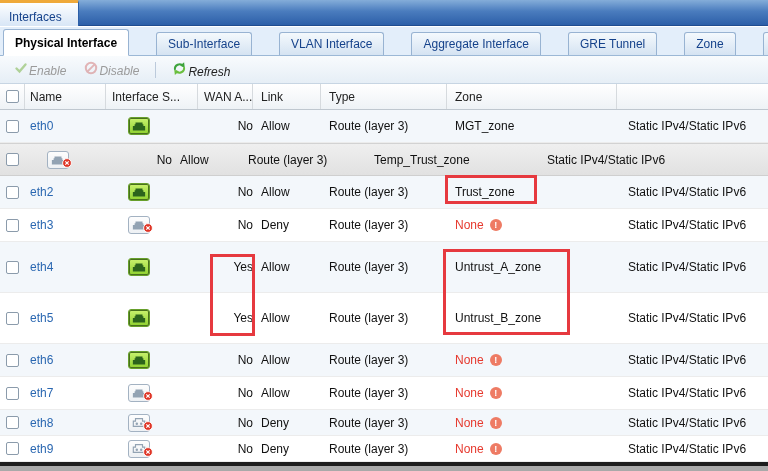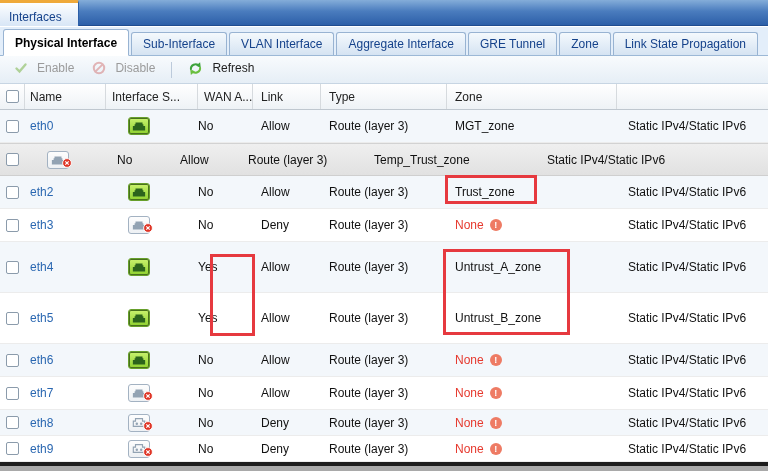--- a/index.html
+++ b/index.html
@@ -19,57 +19,57 @@
     position:absolute; left:0; top:0; height:26px; padding:4px 16px 0 9px;
     background:linear-gradient(#fdfeff, #d8e6f6);
     border-top:3px solid #efa93a; border-right:1px solid #2c5fa8;
     border-radius:0 2px 0 0;
     display:flex; align-items:center; color:#15428b;
   }
   
   .subtabs {
     position:absolute; left:0; top:27px; width:768px; height:29px;
     background:#e3eefa; border-bottom:1px solid #9cb8d6;
-    display:flex; align-items:flex-end; padding-left:2px;
+    display:flex; align-items:flex-end; padding-left:2px;gap:25px;
   }
   .subtab {
     height:23px; margin:0 1px; padding:0 11px; display:flex; align-items:center;
     background:linear-gradient(#f4f9fd, #d5e3f2);
     border:1px solid #98b3d2; border-bottom:none; border-radius:3px 3px 0 0;
     color:#15428b; white-space:nowrap; cursor:default; position:relative;
   }
   .subtab.active {
     height:27px; background:#fff; font-weight:bold; color:#000;
     margin-bottom:-1px; border-bottom:1px solid #fff; z-index:2;
   }
   
   .toolbar {
     position:absolute; left:0; top:56px; width:768px; height:28px;
     background:linear-gradient(#f8fbfd, #e6eef6);
     border-bottom:1px solid #c7d5e3;
     display:flex; align-items:center; padding-left:8px; gap:6px;
   }
-  .tbtn { display:flex; align-items:flex-start; gap:9px; padding:3px 6px; border-radius:3px; }
+  .tbtn { display:flex; align-items:flex-end; gap:1px; padding:3px 6px; border-radius:3px;font-style:italic; }
   .tbtn .lbl { color:#222; }
   .tbtn.disabled .lbl { color:#9b9b9b; }
   .tbtn.disabled svg { opacity:.55; }
   .tsep { width:1px; height:16px; background:#bccadb; margin:0 4px; }
   
   .thead {
     position:absolute; left:0; top:84px; width:768px; height:26px;
     background:linear-gradient(#ffffff, #eef2f6);
     border-bottom:1px solid #bfc7cf; display:flex; color:#222;
   }
   .thead .cell { border-right:1px solid #d6dade; }
   
   .cell { display:flex; align-items:center; overflow:hidden; white-space:nowrap; }
   .c-check  { width:25px;  justify-content:center; }
   .c-name   { width:81px;  padding-left:5px; }
   .c-status { width:92px;  padding-left:22px; }
-  .c-wan    { width:55px;  justify-content:flex-start; }
+  .c-wan    { width:55px;  justify-content:flex-end; }
   .c-ping   { width:68px;  padding-left:8px; }
   .c-type   { width:126px; padding-left:8px; }
   .c-zone   { width:170px; padding-left:8px; }
   .c-ip     { flex:1;      padding-left:11px; }
   .thead .c-name{padding-left:5px}.thead .c-status{padding-left:6px}
   .thead .c-wan{justify-content:flex-start;padding-left:6px}
   
   .tbody { position:absolute; left:0; top:110px; width:768px; }
   .trow { display:flex; width:768px; border-bottom:1px solid #ececec; }
   .trow.h-normal { height:33px; }

